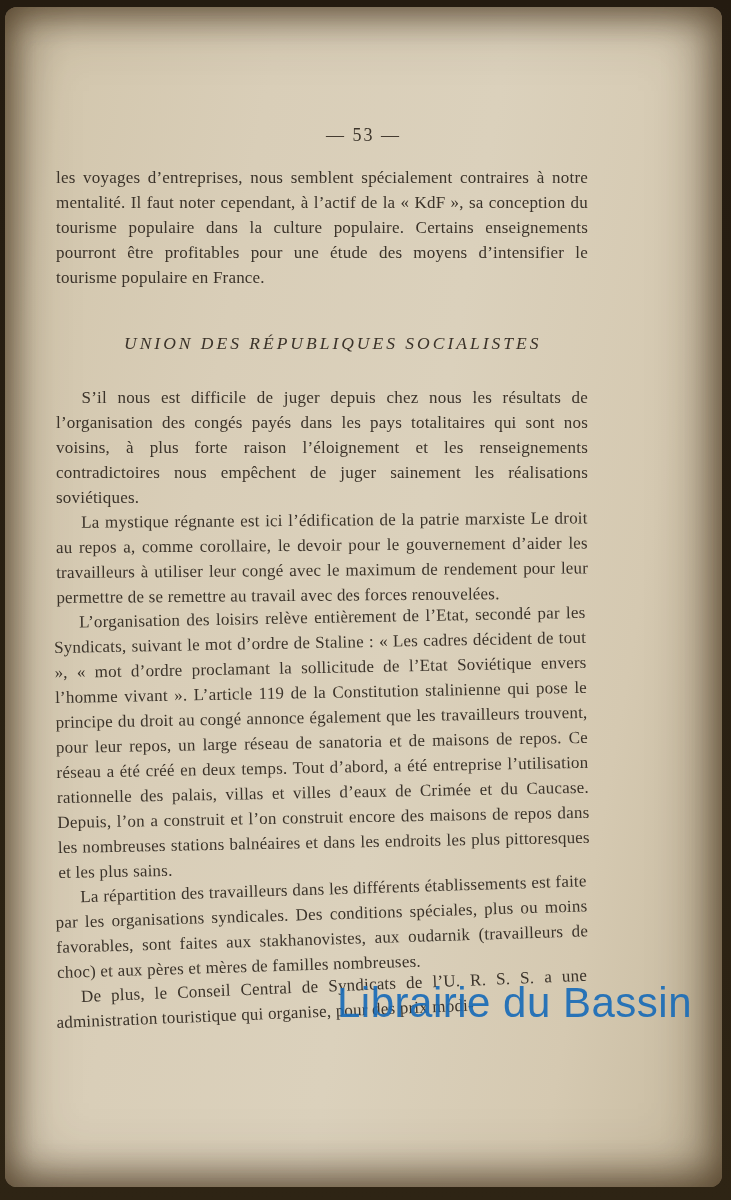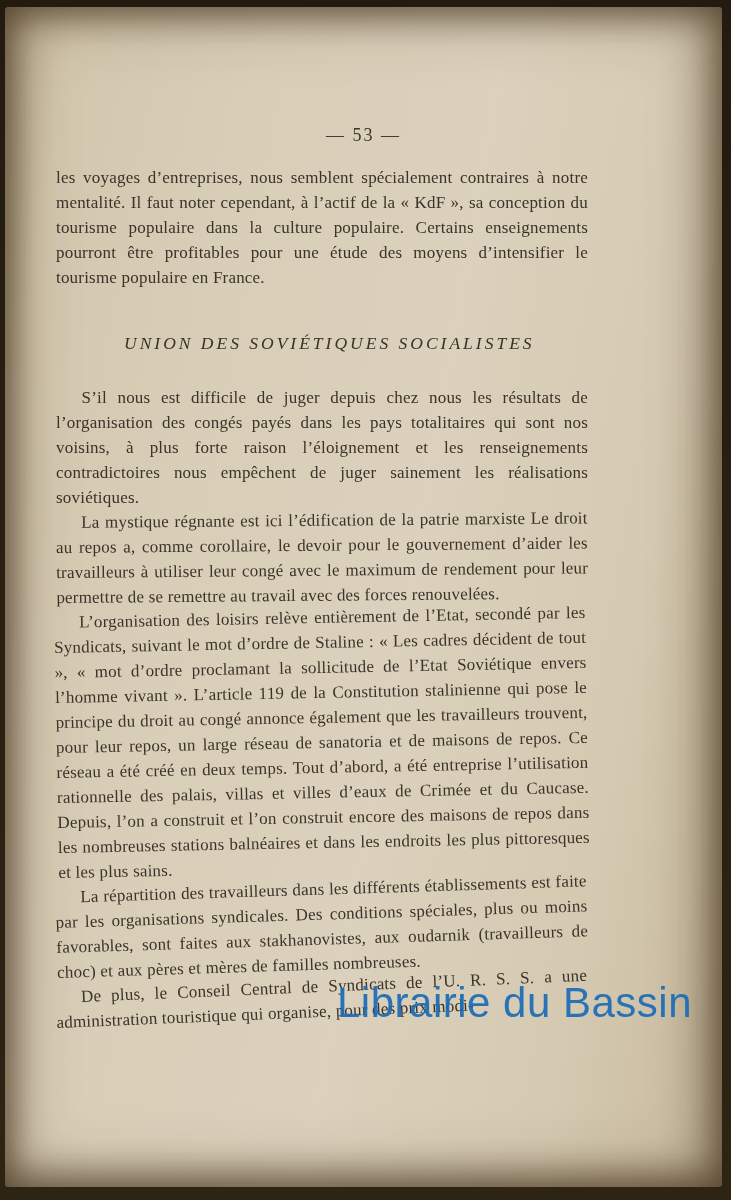--- a/index.html
+++ b/index.html
@@ -14,21 +14,21 @@
     position:absolute;
     left:5px; right:9px; top:7px; bottom:13px;
     background:
       linear-gradient(100deg,#c3b69c 0%,#d3c7ae 8%,#d9ceb8 30%,#dbd1bc 55%,#d5c9b1 80%,#c6b99e 100%);
     box-shadow:
       inset 0 0 70px rgba(62,44,20,.38),
       inset -18px 0 40px rgba(62,44,20,.33),
       inset 14px 0 32px rgba(62,44,20,.28),
       inset 0 -16px 30px rgba(62,44,20,.30),
       inset 0 14px 26px rgba(62,44,20,.25);
-    border-radius:4px;
+    border-radius:12px;
   }
   .page-number{
     position:absolute;
     top:118px; left:0; width:100%;
     text-align:center;
     font-size:18px;
     color:#3c342a;
     letter-spacing:2px;
   }
   .content{
@@ -80,21 +80,21 @@
 <div class="photo">
   <div class="page">
 
     <div class="page-number">— 53 —</div>
 
     <div class="content">
 
       <p class="no-indent tilt-0">les voyages d’entreprises, nous semblent spécialement contraires à notre mentalité. Il faut noter cependant, à l’actif de la « KdF », sa conception du tourisme populaire dans la culture populaire. Certains enseignements pourront être profitables pour une étude des moyens d’intensifier le tourisme populaire en France.</p>
 
       <div class="heading">
-        <span>UNION  DES  SOVIÉTIQUES  SOCIALISTES</span>
+        <span>UNION  DES  RÉPUBLIQUES  SOCIALISTES</span>
       </div>
 
       <p class="tilt-0">S’il nous est difficile de juger depuis chez nous les résultats de l’organisation des congés payés dans les pays totalitaires qui sont nos voisins, à plus forte raison l’éloignement et les renseignements contradictoires nous empêchent de juger sainement les réalisations soviétiques.</p>
 
       <p class="tilt-1">La mystique régnante est ici l’édification de la patrie marxiste Le droit au repos a, comme corollaire, le devoir pour le gouvernement d’aider les travailleurs à utiliser leur congé avec le maximum de rendement pour leur permettre de se remettre au travail avec des forces renouvelées.</p>
 
       <p class="tilt-2">L’organisation des loisirs relève entièrement de l’Etat, secondé par les Syndicats, suivant le mot d’ordre de Staline : « Les cadres décident de tout », « mot d’ordre proclamant la sollicitude de l’Etat Soviétique envers l’homme vivant ». L’article 119 de la Constitution stalinienne qui pose le principe du droit au congé annonce également que les travailleurs trouvent, pour leur repos, un large réseau de sanatoria et de maisons de repos. Ce réseau a été créé en deux temps. Tout d’abord, a été entreprise l’utilisation rationnelle des palais, villas et villes d’eaux de Crimée et du Caucase. Depuis, l’on a construit et l’on construit encore des maisons de repos dans les nombreuses stations balnéaires et dans les endroits les plus pittoresques et les plus sains.</p>
 
       <p class="tilt-3">La répartition des travailleurs dans les différents établissements est faite par les organisations syndicales. Des conditions spéciales, plus ou moins favorables, sont faites aux stakhanovistes, aux oudarnik (travailleurs de choc) et aux pères et mères de familles nombreuses.</p>
 

